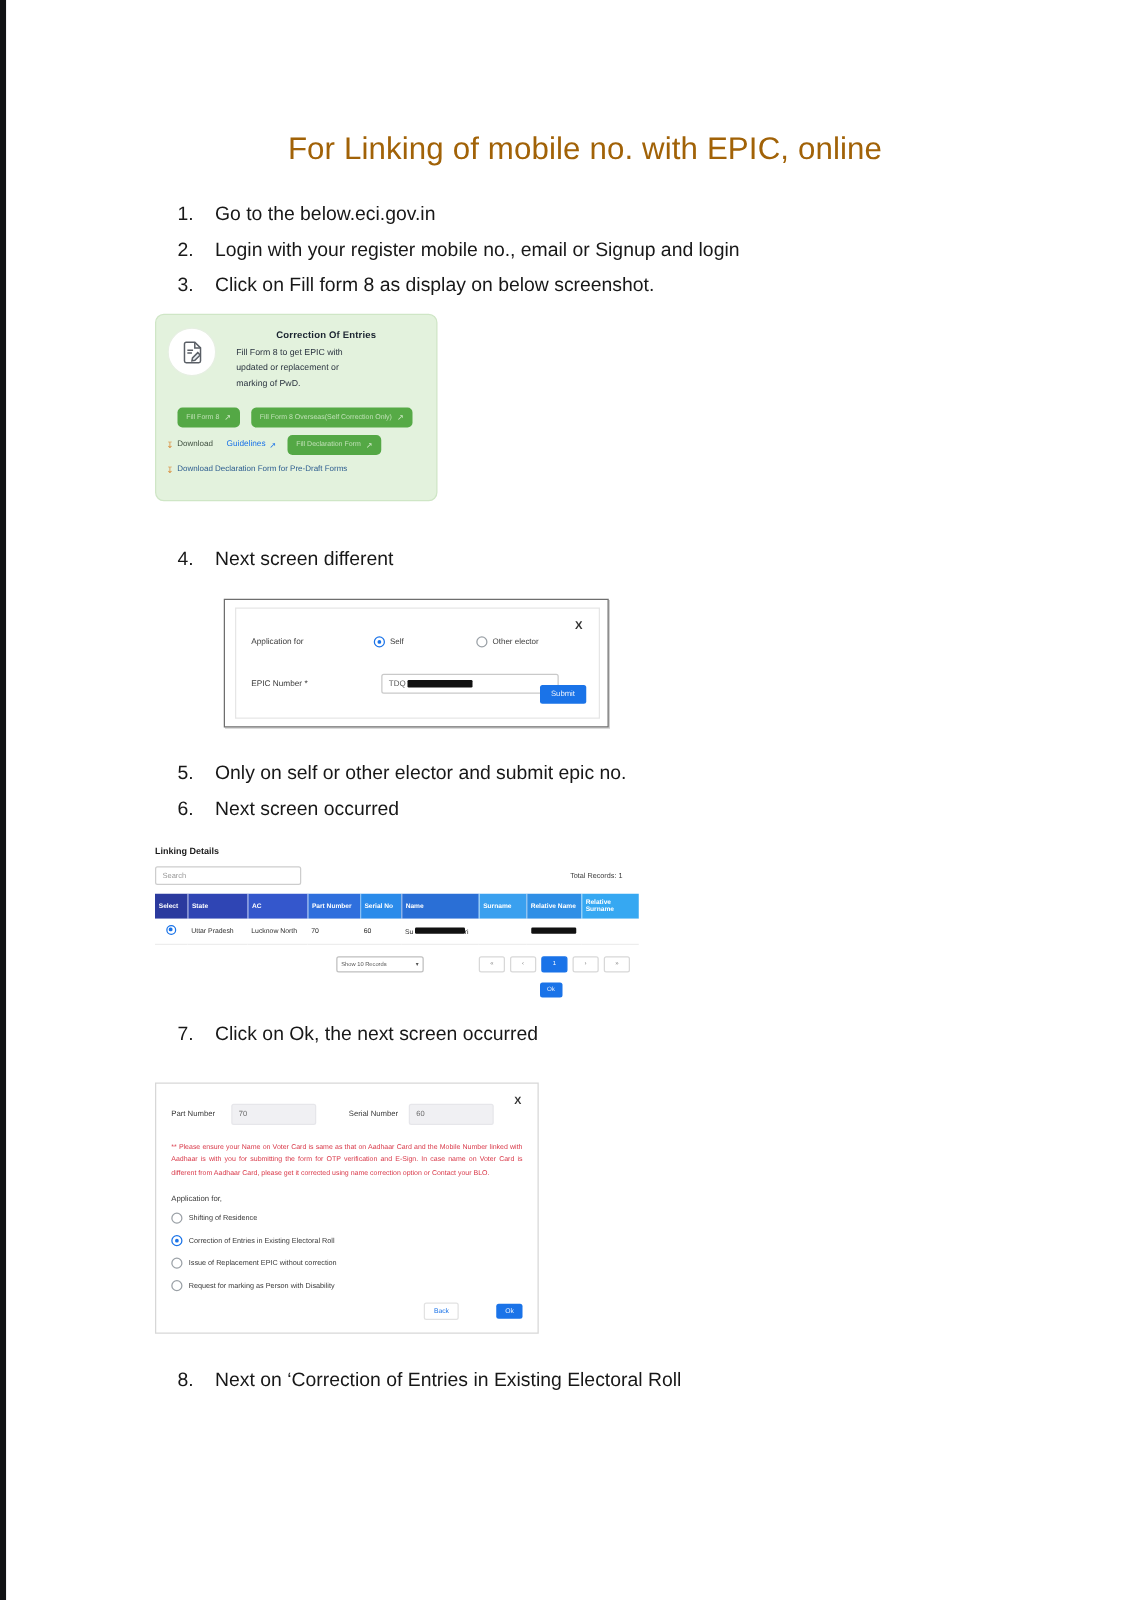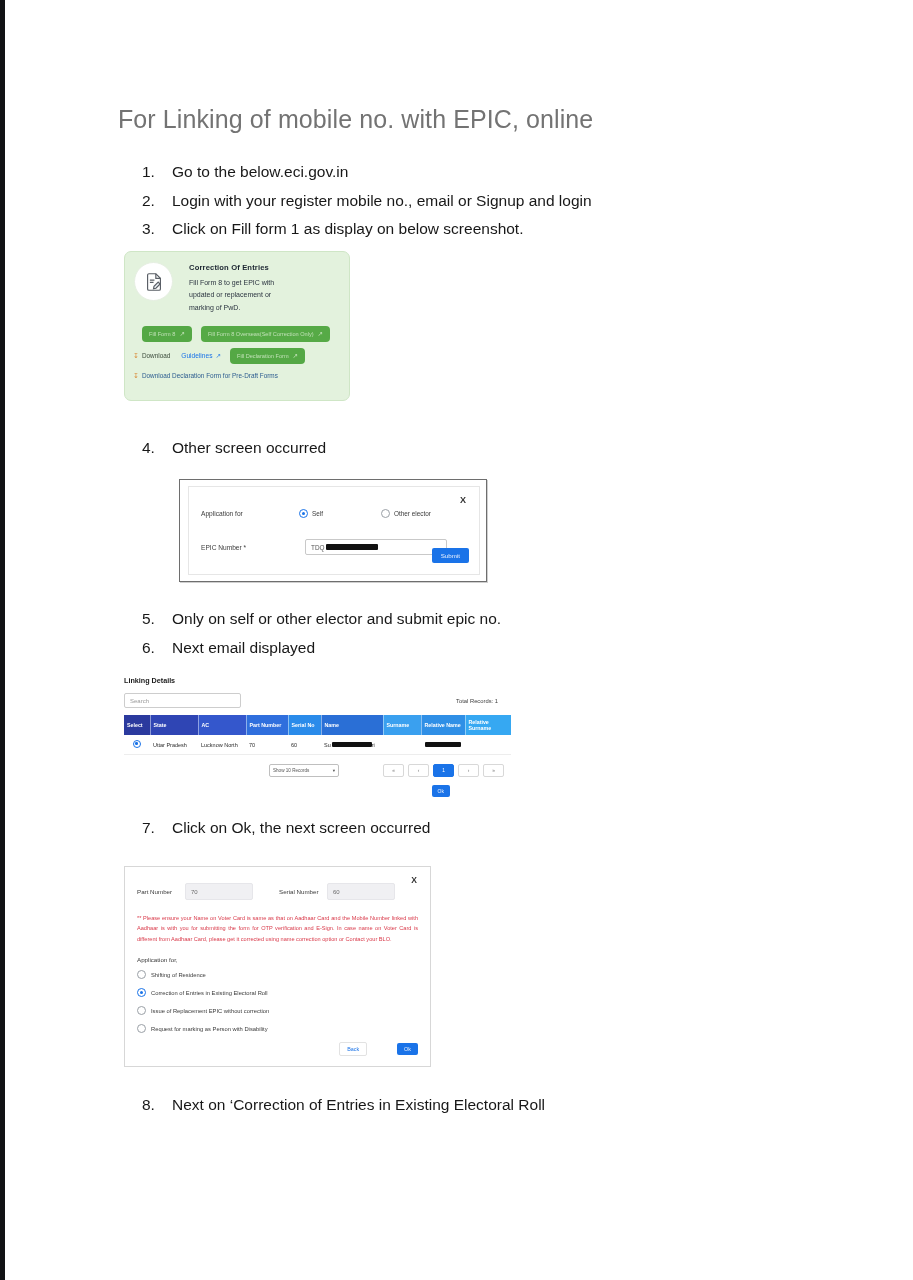--- a/index.html
+++ b/index.html
@@ -9,21 +9,21 @@
     font-family:"Liberation Sans", sans-serif;
     position:relative;
     overflow:hidden;
   }
   .edge-left{position:absolute;left:0;top:0;width:5px;height:1280px;background:#111214;}
   .page{position:absolute;left:5px;top:0;width:908px;height:1280px;background:#fff;}
 
   
   .doc-title{
     position:absolute;left:113px;top:105px;width:700px;
-    font-size:25px;color:#737373;font-weight:400;letter-spacing:.1px;
+    font-size:25px;color:#a16207;font-weight:400;letter-spacing:.1px;text-align:center;
   }
   .steps{position:absolute;left:137px;width:680px;font-size:15.5px;color:#181818;}
   .step{display:flex;margin-bottom:4.5px;line-height:1.55;}
   .step .num{width:30px;flex:none;}
   .step .txt{flex:1;}
   .s1{top:160px;}
   .s4{top:436px;}
   .s5{top:607px;}
   .s7{top:816px;}
   .s8{top:1093px;}
@@ -34,21 +34,21 @@
     background:#e3f2dd;border:1px solid #cfe6c6;border-radius:7px;
     overflow:hidden;
   }
   .gc-top{display:flex;padding:10px 0 0 9px;}
   .gc-iconwrap{
     width:37px;height:37px;border-radius:50%;background:#fff;
     display:flex;align-items:center;justify-content:center;flex:none;
     border:1px solid #e6efe2;
   }
   .gc-text{margin-left:16px;padding-top:1px;}
-  .gc-head{font-size:7.6px;font-weight:bold;color:#1b2430;letter-spacing:.15px;}
+  .gc-head{font-size:7.6px;font-weight:bold;color:#1b2430;letter-spacing:.15px;margin-left:32px;}
   .gc-sub{font-size:7px;color:#2b3440;line-height:1.75;margin-top:5px;width:105px;}
   .gc-rows{padding:6px 8px 0 8px;}
   .gc-row{display:flex;align-items:center;margin-top:6px;}
   .gbtn{
     background:#54a845;color:#bfe0b5;border-radius:4px;
     font-size:5.6px;padding:4px 7px;display:inline-flex;align-items:center;gap:4px;
     white-space:nowrap;
   }
   .gbtn.wide{background:#56aa46;}
   .arrow{font-size:6.5px;color:#cfe8c6;}
@@ -160,21 +160,21 @@
     <div class="step">
       <span class="num">1.</span>
       <span class="txt">Go to the below.eci.gov.in</span>
     </div>
     <div class="step">
       <span class="num">2.</span>
       <span class="txt">Login with your register mobile no., email or Signup and login</span>
     </div>
     <div class="step">
       <span class="num">3.</span>
-      <span class="txt">Click on Fill form 1 as display on below screenshot.</span>
+      <span class="txt">Click on Fill form 8 as display on below screenshot.</span>
     </div>
   </div>
 
   <div class="shot-green">
     <div class="gc-top">
       <div class="gc-iconwrap">
         <svg width="22" height="22" viewBox="0 0 24 24" fill="none" stroke="#5a5f66" stroke-width="1.3">
           <path d="M14 3H6.5A1.5 1.5 0 0 0 5 4.5v15A1.5 1.5 0 0 0 6.5 21h11a1.5 1.5 0 0 0 1.5-1.5V8l-5-5z"></path>
           <path d="M14 3v5h5"></path>
           <path d="M7.5 10h5M7.5 12.4h4"></path>
@@ -217,21 +217,21 @@
       <div class="gc-last">
         <span class="dlicon">↧</span>
         <span>Download Declaration Form for Pre-Draft Forms</span>
       </div>
     </div>
   </div>
 
   <div class="steps s4">
     <div class="step">
       <span class="num">4.</span>
-      <span class="txt">Other screen occurred</span>
+      <span class="txt">Next screen different</span>
     </div>
   </div>
 
   <div class="shot-dialog">
     <div class="dlg-inner">
       <span class="dlg-close">X</span>
 
       <div class="dlg-row dlg-r1">
         <span class="lbl">Application for</span>
         <span class="radio">
@@ -258,21 +258,21 @@
     </div>
   </div>
 
   <div class="steps s5">
     <div class="step">
       <span class="num">5.</span>
       <span class="txt">Only on self or other elector and submit epic no.</span>
     </div>
     <div class="step">
       <span class="num">6.</span>
-      <span class="txt">Next email displayed</span>
+      <span class="txt">Next screen occurred</span>
     </div>
   </div>
 
   <div class="shot-table">
     <div class="tb-title">Linking Details</div>
 
     <div class="tb-searchrow">
       <div class="tb-search">
         <span>Search</span>
       </div>

